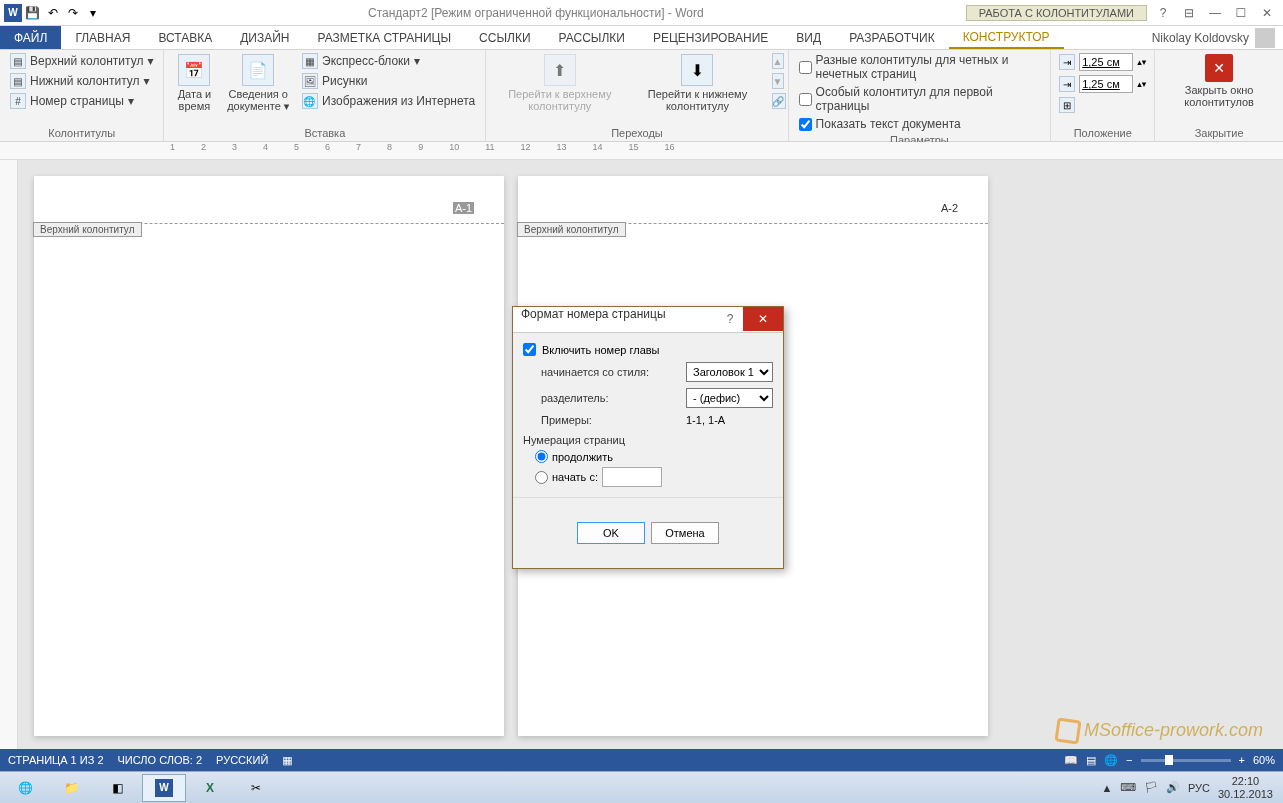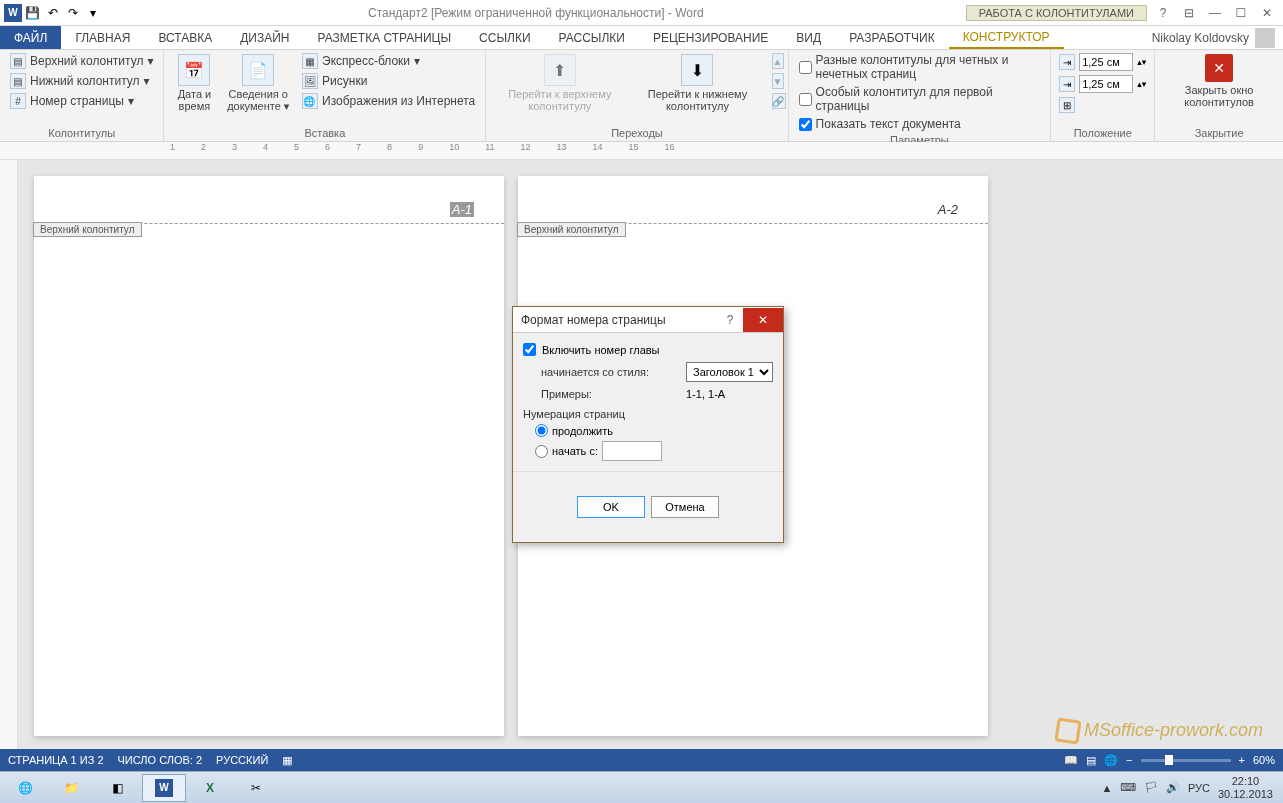--- a/index.html
+++ b/index.html
@@ -31,40 +31,40 @@
 .ribbon-item { display: flex; align-items: center; gap: 4px; padding: 1px 4px; font-size: 12px; color: #444; cursor: pointer; white-space: nowrap; }
 .ribbon-item.disabled { color: #aaa; }
 .big-btn { display: flex; flex-direction: column; align-items: center; justify-content: flex-start; padding: 2px 4px; cursor: pointer; min-width: 48px; }
 .big-btn .icon-lg { width: 32px; height: 32px; background: #e8f0f8; border: 1px solid #b8c8d8; display: flex; align-items: center; justify-content: center; font-size: 16px; }
 .big-btn .label { text-align: center; font-size: 11px; color: #444; line-height: 1.1; margin-top: 2px; }
 .big-btn.disabled .label { color: #aaa; }
 .big-btn.disabled .icon-lg { opacity: 0.5; }
 .icon-sm { width: 16px; height: 16px; background: #e8f0f8; border: 1px solid #b8c8d8; display: inline-flex; align-items: center; justify-content: center; font-size: 10px; }
 .chk-row { display: flex; align-items: center; gap: 4px; font-size: 12px; color: #444; padding: 1px 4px; }
 .pos-row { display: flex; align-items: center; gap: 4px; padding: 1px 2px; }
-.pos-input { width: 54px; height: 18px; border: 1px solid #aaa; font-size: 11px; padding: 0 2px; }
+.pos-input { width: 54px; height: 18px; border: 1px solid #aaa; font-size: 11px; padding: 0 2px; text-decoration: underline; }
 .close-x { width: 28px; height: 28px; background: #c42b1c; color: #fff; display: flex; align-items: center; justify-content: center; font-size: 14px; border-radius: 2px; }
 
 
 .ruler-h { height: 18px; background: #f8f8f8; border-bottom: 1px solid #ddd; position: relative; font-size: 9px; color: #888; padding-left: 170px; overflow: hidden; }
 .ruler-marks { display: flex; gap: 26px; }
 .ruler-v { width: 18px; background: #f8f8f8; border-right: 1px solid #ddd; position: absolute; left: 0; top: 160px; bottom: 42px; font-size: 9px; color: #888; }
 
 
 .doc-area { position: absolute; left: 18px; right: 0; top: 160px; bottom: 42px; background: #e6e6e6; overflow: hidden; display: flex; gap: 14px; padding: 16px; }
 .page { background: #fff; width: 470px; height: 560px; box-shadow: 0 2px 6px rgba(0,0,0,0.2); position: relative; }
 .header-zone { border-bottom: 1px dashed #999; height: 48px; position: relative; }
 .header-label { position: absolute; left: -1px; bottom: -14px; background: #eee; border: 1px solid #999; padding: 1px 6px; font-size: 10px; color: #555; }
-.page-num { position: absolute; right: 30px; top: 26px; font-size: 13px; color: #333; font-style: italic; }
+.page-num { position: absolute; right: 30px; top: 26px; font-size: 11px; color: #333; }
 .page-num.hl { background: #999; color: #fff; padding: 0 2px; }
 .doc-heading { text-align: center; font-size: 11px; color: #666; margin-top: 20px; letter-spacing: 1px; }
 
 
 .dialog { position: absolute; left: 512px; top: 306px; width: 272px; background: #f0f0f0; border: 1px solid #8a6d3b; box-shadow: 3px 3px 8px rgba(0,0,0,0.3); }
-.dlg-titlebar { height: 26px; background: #fff; border-bottom: 1px solid #ccc; display: flex; align-items: center; padding-left: 8px; }
+.dlg-titlebar { height: 26px; background: #fff; border-bottom: 1px solid #ccc; display: flex; padding-left: 8px; }
 .dlg-title { flex: 1; font-size: 12px; color: #333; }
 .dlg-help { width: 26px; height: 24px; display: flex; align-items: center; justify-content: center; color: #666; cursor: pointer; }
 .dlg-close { width: 40px; height: 24px; background: #c42b1c; color: #fff; display: flex; align-items: center; justify-content: center; cursor: pointer; }
 .dlg-body { padding: 10px 10px 6px; }
 .dlg-row { display: flex; align-items: center; gap: 6px; margin-bottom: 6px; font-size: 11px; }
 .dlg-row.indent { padding-left: 18px; gap: 35px; }
 .dlg-label { color: #333; }
 .dlg-select { flex: 1; height: 20px; border: 1px solid #777; background: #fff; font-size: 11px; padding: 0 2px; }
 .dlg-select.hl { background: #3399ff; color: #fff; }
 .dlg-group-title { font-size: 11px; color: #333; margin: 8px 0 4px; }
@@ -295,20 +295,24 @@
   <div class="dlg-body">
     <label class="dlg-row">
       <input type="checkbox" checked="" style="">
       <span>Включить номер главы</span>
     </label>
     <div class="dlg-row indent">
       <span class="dlg-label" style="width:110px;">начинается со стиля:</span>
       <select class="dlg-select"><option>Заголовок 1</option></select>
     </div>
     <div class="dlg-row indent">
+      <span class="dlg-label" style="width:110px;">разделитель:</span>
+      <select class="dlg-select"><option>-   (дефис)</option></select>
+    </div>
+    <div class="dlg-row indent">
       <span class="dlg-label" style="width:110px;">Примеры:</span>
       <span>1-1, 1-A</span>
     </div>
     <div class="dlg-group-title">Нумерация страниц</div>
     <label class="dlg-radio-row">
         <input type="radio" name="num" checked="" style="">
         <span>продолжить</span>
       </label>
     <label class="dlg-radio-row">
         <input type="radio" name="num" style="">

